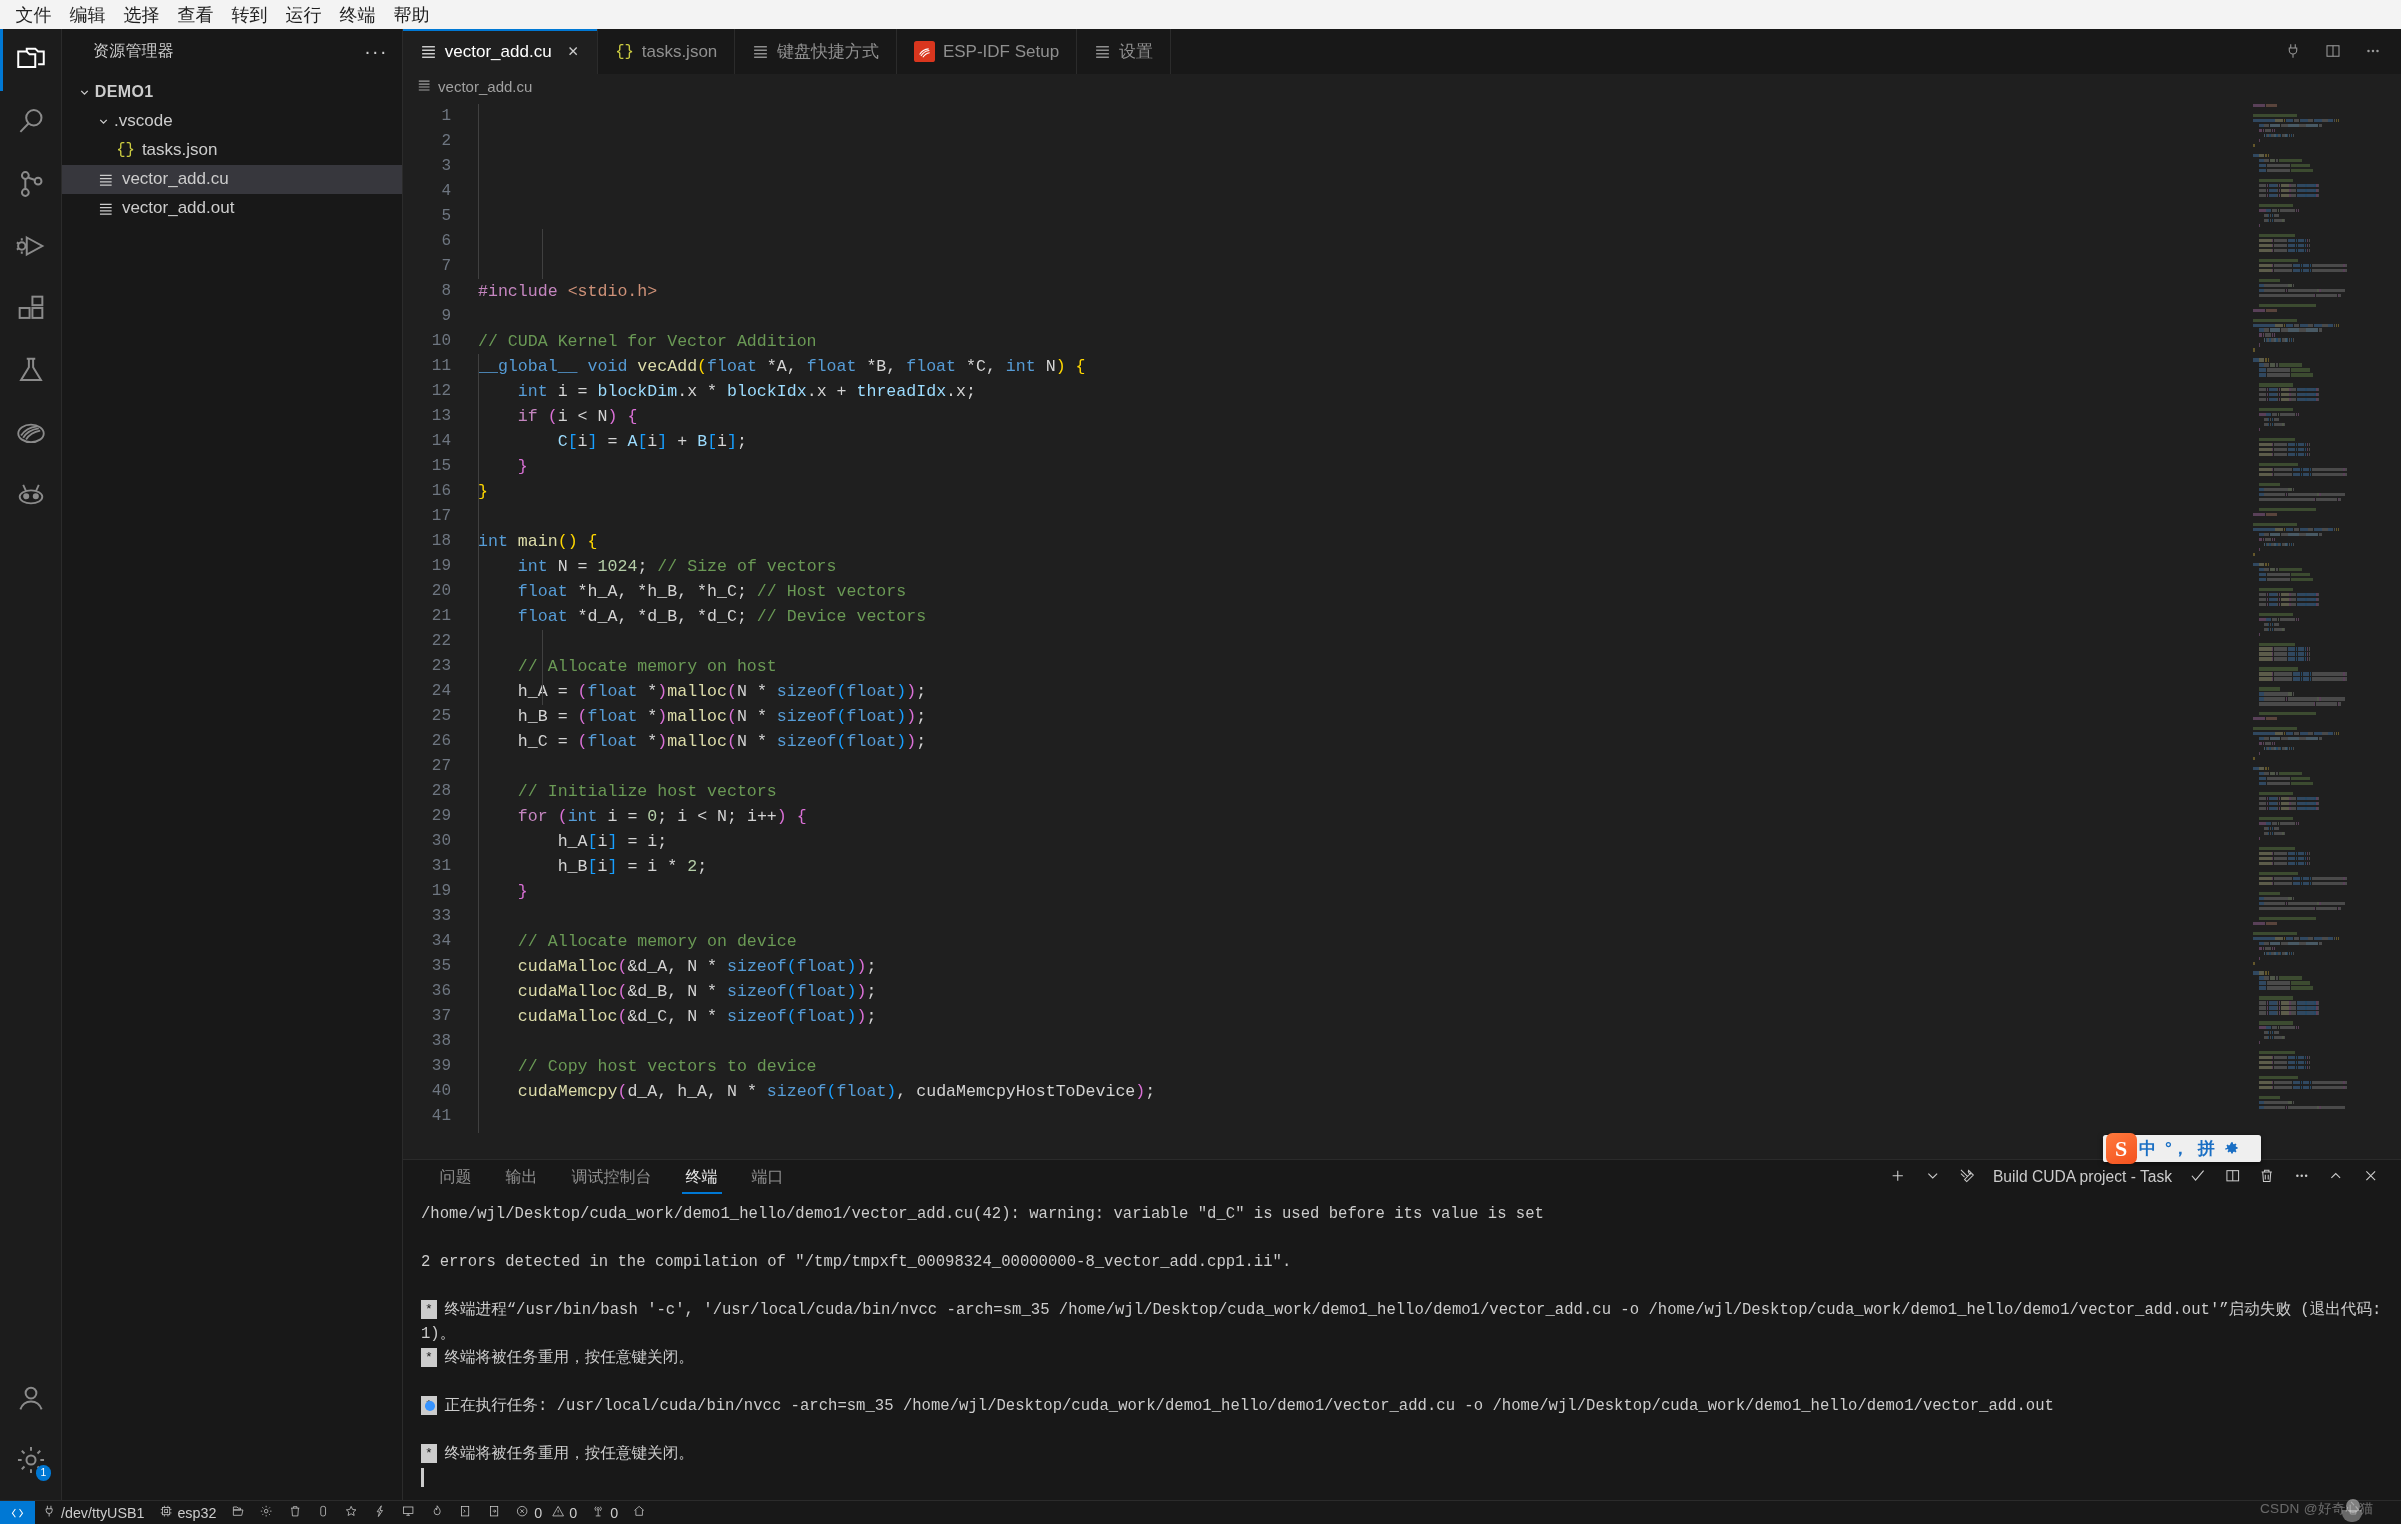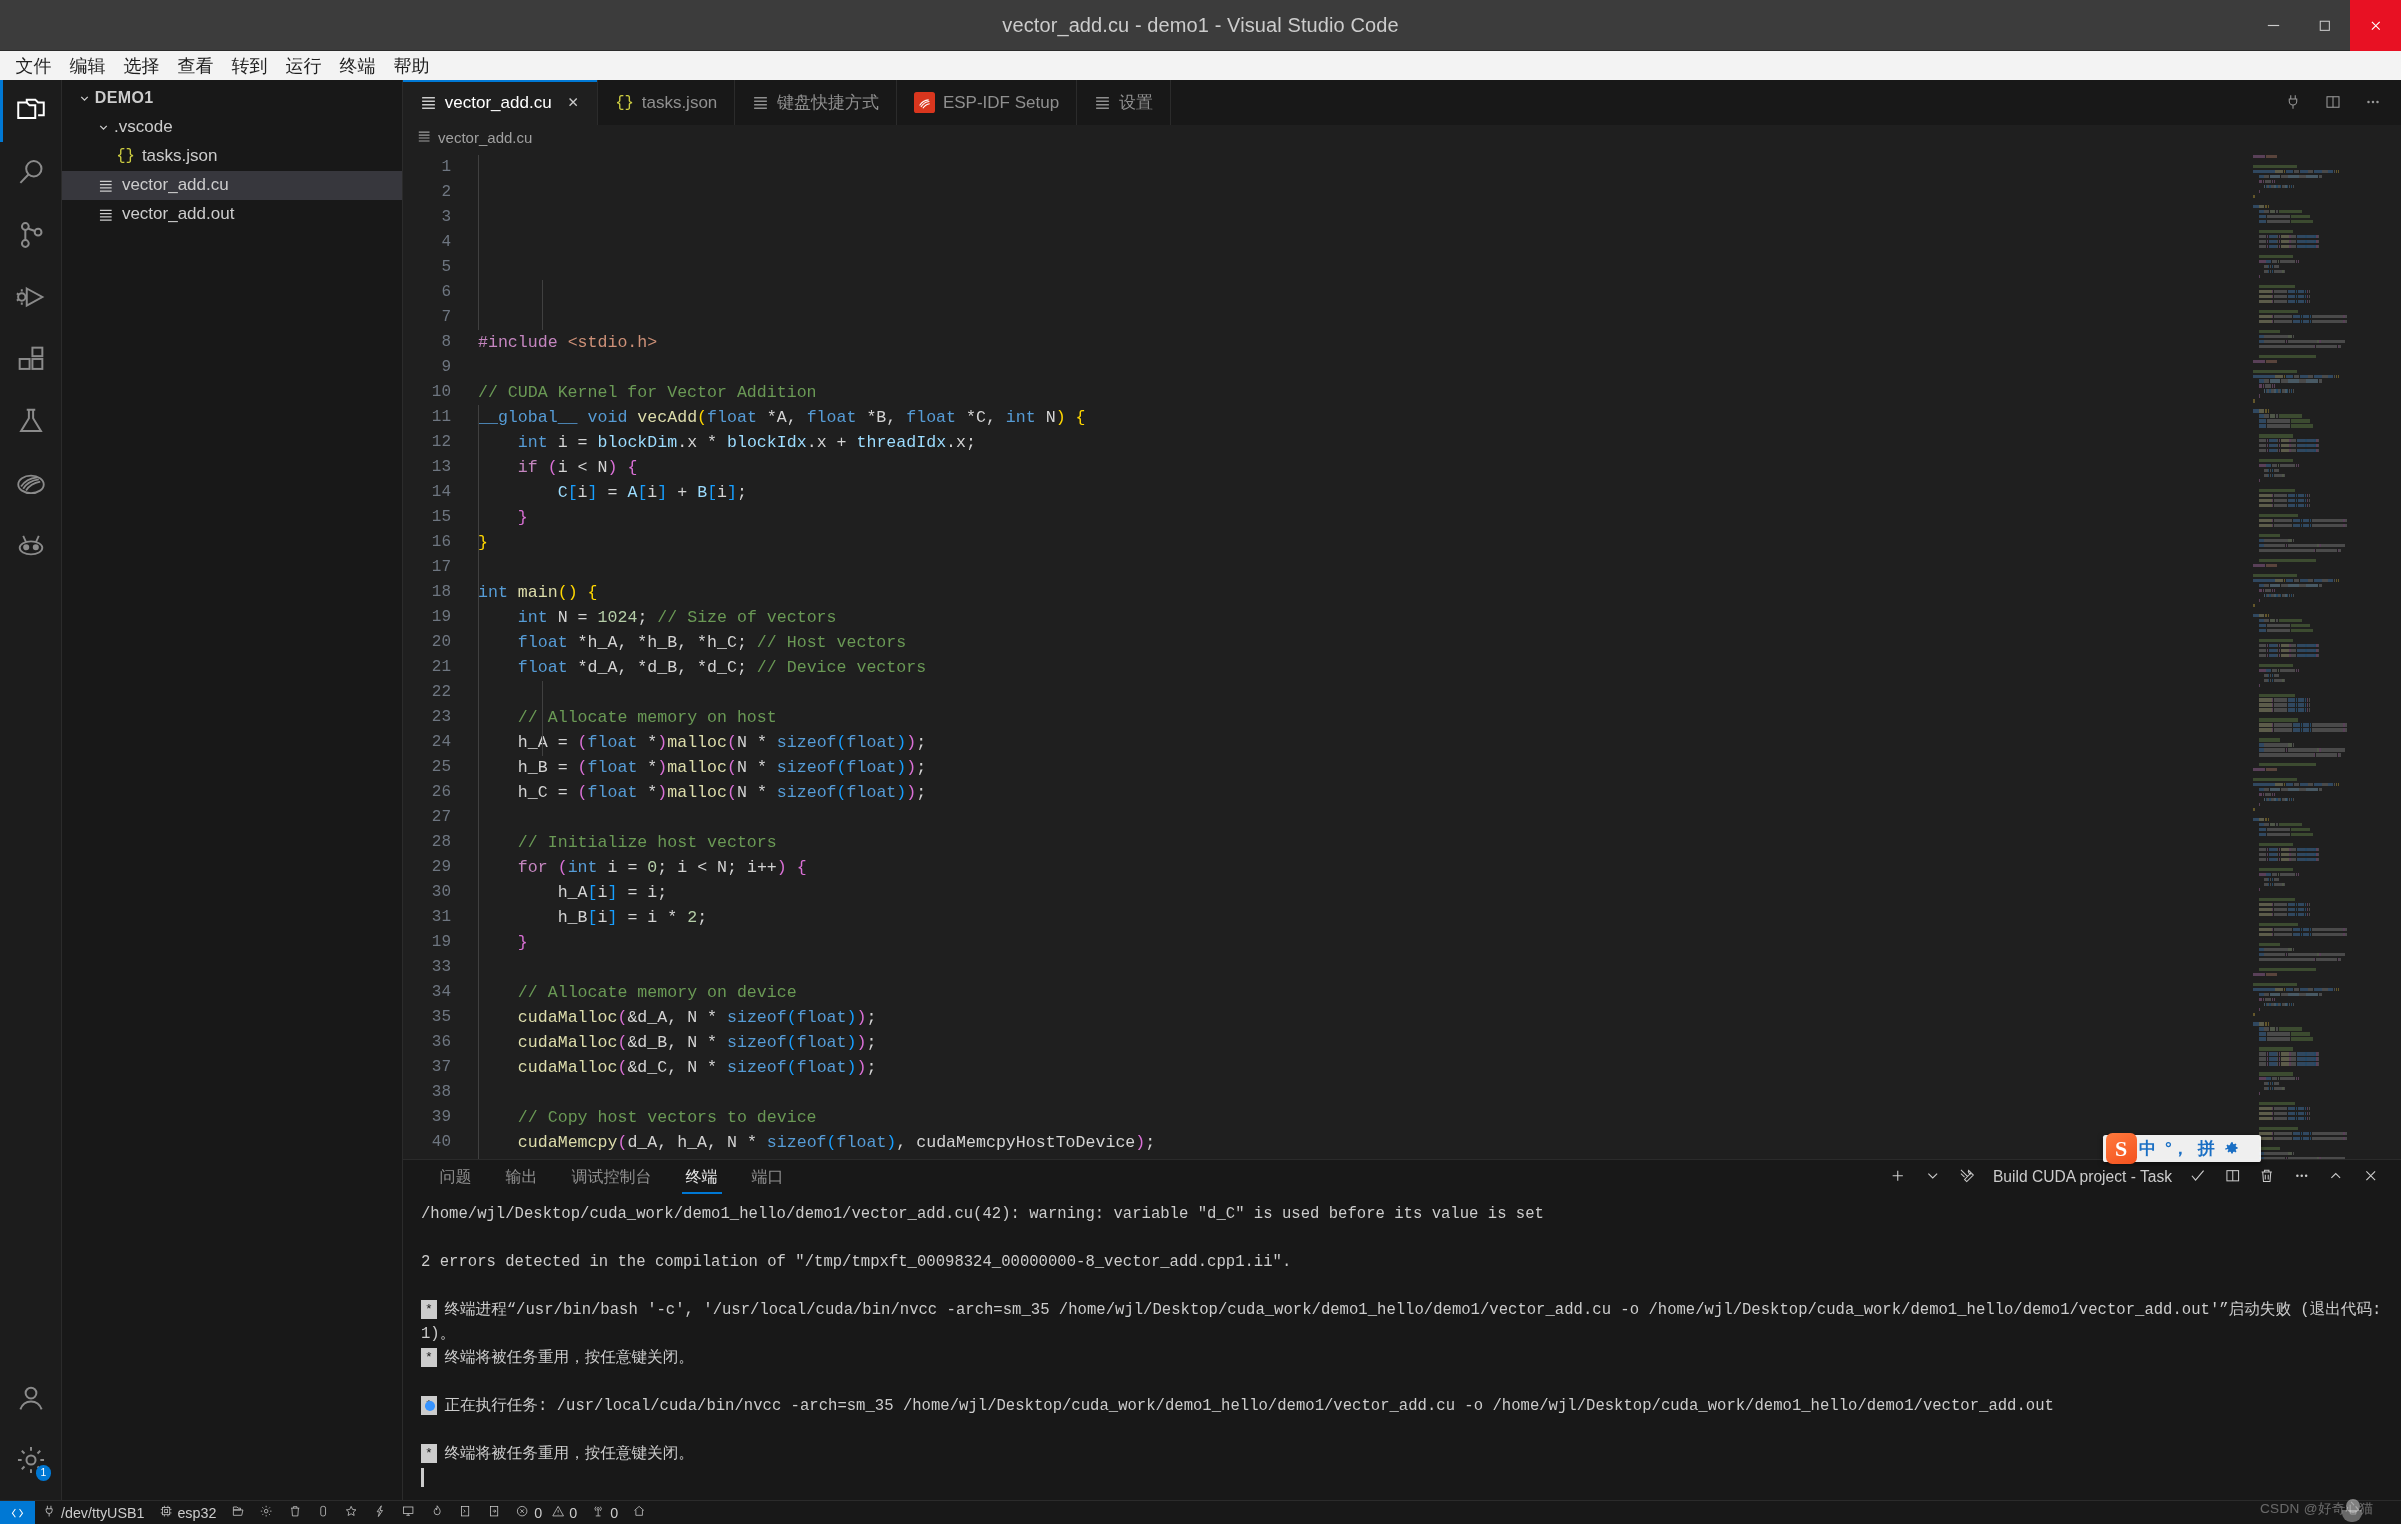--- a/index.html
+++ b/index.html
@@ -215,40 +215,20 @@
   .wm-dot { position: absolute; left: 2346px; top: 1499px; width: 14.3px; height: 14.3px;
             border-radius: 50%; background: rgba(255,255,255,.45); }
   .wm-tail { position:absolute; left:2342px; top:1510px; width:19.5px; height:11.7px;
              border-radius: 0 0 9px 9px; background: rgba(255,255,255,.35); }
 </style>
 </head>
 <body>
 
 <div class="app">
 
-  <div class="titlebar">
-    <div class="titlebar-text">vector_add.cu - demo1 - Visual Studio Code</div>
-    <div class="win-controls">
-      <div class="win-btn">
-        <svg viewBox="0 0 24 24" width="17" height="17">
-            <path d="M4 12h16" stroke="currentColor" stroke-width="1.6" fill="none"></path>
-          </svg>
-      </div>
-      <div class="win-btn">
-        <svg viewBox="0 0 24 24" width="15.6" height="15.6">
-            <rect x="5" y="5" width="14" height="14" stroke="currentColor" stroke-width="1.6" fill="none"></rect>
-          </svg>
-      </div>
-      <div class="win-btn close">
-        <svg viewBox="0 0 24 24" width="15.6" height="15.6">
-            <path d="M6 6l12 12M18 6L6 18" stroke="currentColor" stroke-width="1.8" fill="none"></path>
-          </svg>
-      </div>
-    </div>
-  </div>
 
   <div class="menubar">
     <div class="menu-item">文件</div>
     <div class="menu-item">编辑</div>
     <div class="menu-item">选择</div>
     <div class="menu-item">查看</div>
     <div class="menu-item">转到</div>
     <div class="menu-item">运行</div>
     <div class="menu-item">终端</div>
     <div class="menu-item">帮助</div>
@@ -320,20 +300,24 @@
       <div class="act-icon" style="margin-bottom:9px">
         <svg viewBox="0 0 24 24" fill="none" stroke="currentColor" stroke-width="1.4">
           <circle cx="12" cy="12" r="3.2"></circle>
           <path d="M12 2.8v2.6M12 18.6v2.6M2.8 12h2.6M18.6 12h2.6M5.5 5.5l1.9 1.9M16.6 16.6l1.9 1.9M18.5 5.5l-1.9 1.9M7.4 16.6l-1.9 1.9"></path>
         </svg>
         <span style="position:absolute;right:10.4px;bottom:10.4px;background:#0078d4;color:#fff;border-radius:50%;width:15.6px;height:15.6px;font-size:10.4px;display:flex;align-items:center;justify-content:center">1</span>
       </div>
     </div>
 
     <div class="sidebar">
+      <div class="sidebar-header">
+        <span class="sh-title">资源管理器</span>
+        <span class="sh-dots">···</span>
+      </div>
 
       <div class="explorer-tree">
 
         <div class="tree-row root">
           <span class="chev">
             <svg viewBox="0 0 16 16" fill="none" stroke="currentColor" stroke-width="1.6">
                 <path d="M4 6l4 4 4-4"></path>
               </svg>
           </span>
           <span>DEMO1</span>

